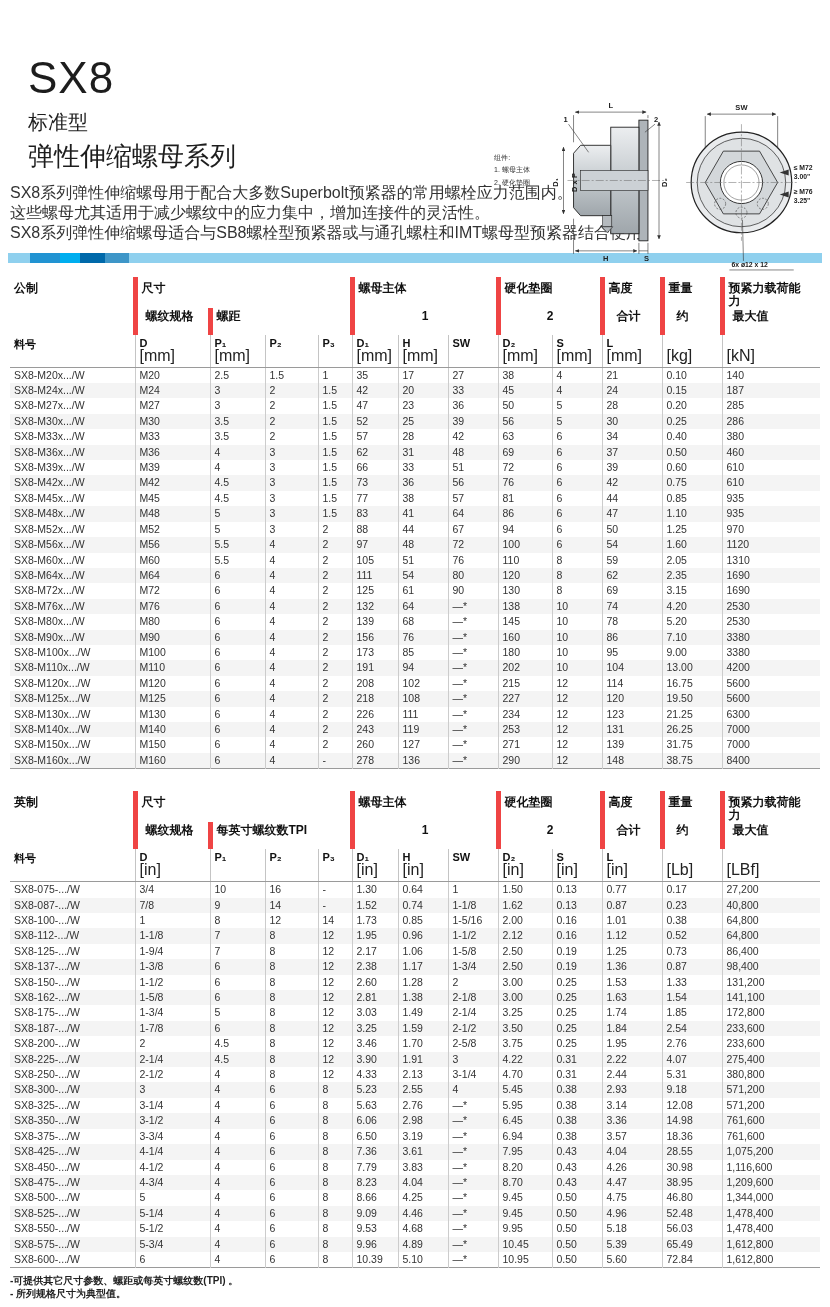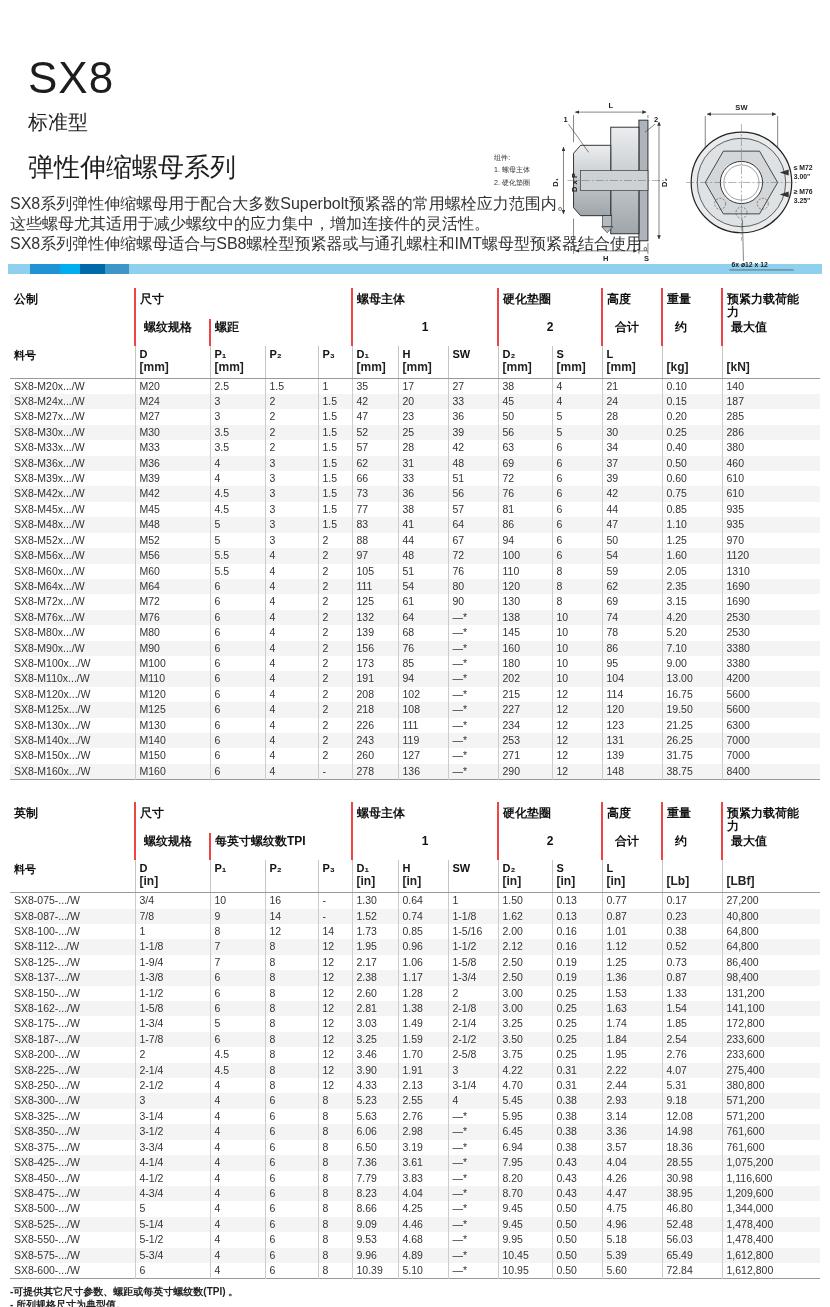--- a/index.html
+++ b/index.html
@@ -3,21 +3,21 @@
 <meta charset="utf-8">
 <style>
   html,body{margin:0;padding:0;background:#fff;}
   body{width:830px;height:1307px;position:relative;font-family:"Liberation Sans","DejaVu Sans",sans-serif;color:#222;overflow:hidden;}
   .page{position:relative;padding:0 10px;}
 
   
   .title-block{margin-left:18px;}
   .product-title{font-size:44px;font-weight:400;line-height:1;margin:56px 0 0 0;letter-spacing:1px;color:#1d1d1d;}
   .subtitle1{font-size:20px;margin-top:9px;color:#1d1d1d;}
-  .subtitle2{font-size:26px;margin-top:14px;color:#1d1d1d;}
+  .subtitle2{font-size:26px;margin-top:3px;color:#1d1d1d;}
   .desc{margin-top:10px;}
   .desc p{margin:0 0 1px 0;font-size:16px;line-height:1.18;color:#333;}
 
   
   .drawing{position:absolute;left:492px;top:34px;width:332px;height:186px;}
   .drawing svg{display:block;}
   .t7{font-size:7px;fill:#333;}
   .dim{font-size:7.5px;fill:#222;font-weight:bold;}
   .ann{font-size:6.8px;fill:#222;font-weight:bold;}
 
@@ -32,23 +32,23 @@
 
   
   table.spec{border-collapse:collapse;table-layout:fixed;width:810px;margin-top:14px;border-bottom:1px solid #9a9a9a;}
   table.spec.second{margin-top:22px;}
   table.spec th,table.spec td{text-align:left;overflow:hidden;white-space:nowrap;}
   thead th{vertical-align:top;font-weight:bold;padding:2px 4px 0 4px;color:#111;}
   tr.h1 th{font-size:12px;height:25px;padding-top:5px;line-height:13px;}
   tr.h2 th{font-size:12px;height:25px;line-height:13px;}
   tr.h3 th{font-size:11px;height:28px;padding-bottom:2px;border-bottom:1px solid #9a9a9a;border-left:1px solid #c4c4c4;}
   tr.h3 th:first-child{border-left:none;}
-  .gb{border-left:2px solid #ef4444;}
+  .gb{border-left:5px solid #ef4444;}
   .cl{font-size:11px;font-weight:bold;min-height:13px;line-height:13px;}
-  .cu{font-size:12px;font-weight:bold;line-height:12px;color:#222;}
+  .cu{font-size:16px;font-weight:normal;line-height:12px;color:#222;}
   .ctr{text-align:center !important;}
   .ind{padding-left:12px !important;}
   .ind8{padding-left:8px !important;}
   .wrapnarrow{display:inline-block;width:76px;white-space:normal;}
   tbody td{font-size:10.5px;height:15.4px;line-height:15.4px;padding:0 4px;border-left:1px solid #cccccc;color:#333;}
   tbody td:first-child{border-left:none;}
   tbody tr:nth-child(even){background:#f4f4f4;}
 
   
   .footnotes{margin-top:7px;}

